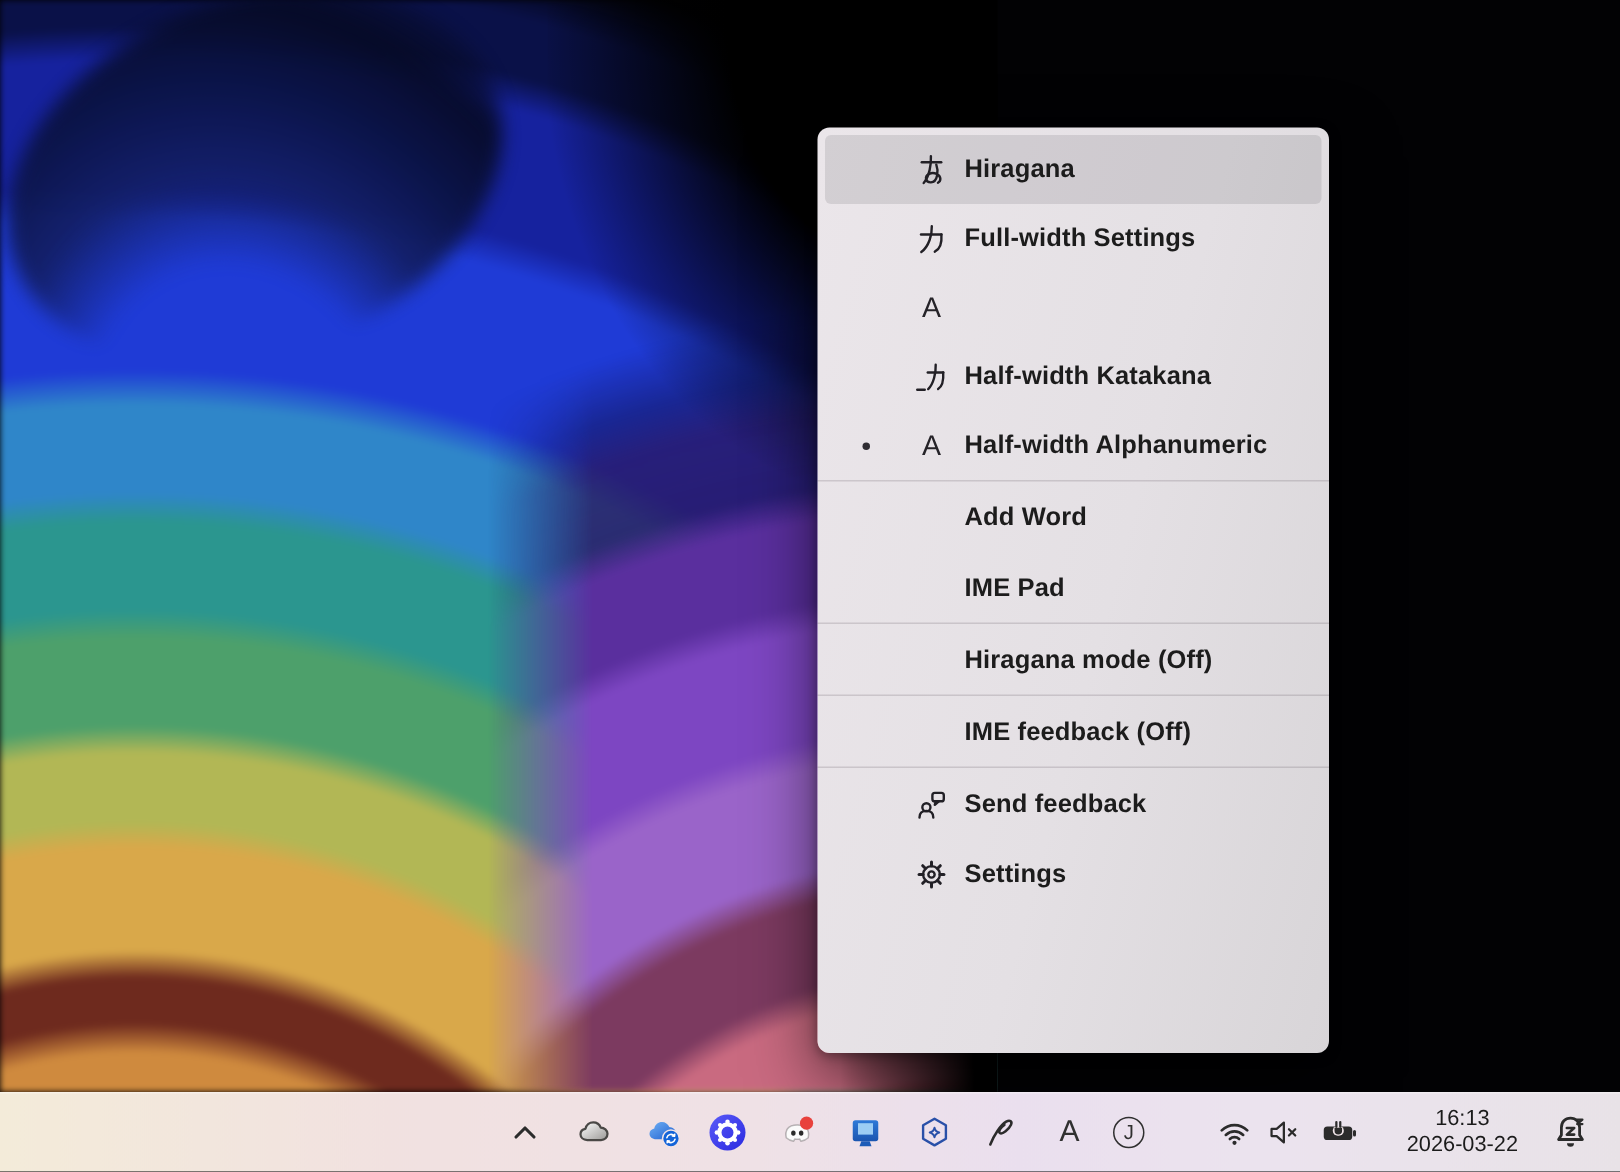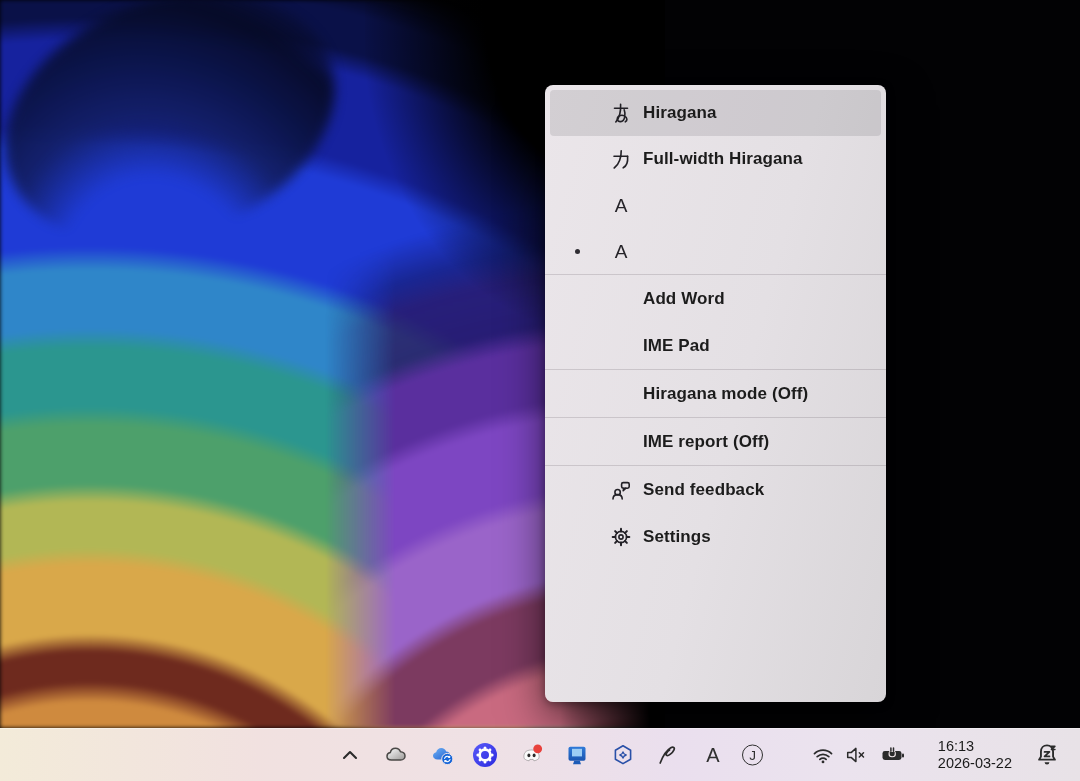--- a/index.html
+++ b/index.html
@@ -46,21 +46,21 @@
   .mg{stroke:#222026;stroke-width:1.6;fill:none;stroke-linecap:round;stroke-linejoin:round;}
 
   
   .taskbar{position:absolute;left:0;bottom:0;width:1080px;height:53px;
     background:linear-gradient(90deg,#f3ebd9 0%,#f1e1e0 24%,#efe1e5 45%,#eadfee 63%,#ebe3ee 78%,#e8e2e7 100%);
     border-top:1px solid rgba(255,255,255,.35);box-sizing:border-box;}
   .ti{position:absolute;top:50%;transform:translateY(-50%);display:flex;align-items:center;justify-content:center;cursor:default;}
   .tray-letter{font-size:20px;color:#303030;}
   .jbadge{width:21px;height:21px;border:1.7px solid #303030;border-radius:50%;display:flex;align-items:center;justify-content:center;
     font-size:13.5px;font-weight:500;color:#303030;box-sizing:border-box;padding-bottom:1px;}
-  .clock{position:absolute;right:68px;top:50%;transform:translateY(-50%);text-align:left;
+  .clock{position:absolute;right:68px;top:50%;transform:translateY(-50%);text-align:center;
     font-size:14.5px;line-height:17px;color:#1b1b1b;cursor:default;}
   .tg{stroke:#2b2b2b;fill:none;stroke-linecap:round;stroke-linejoin:round;}
 </style>
 </head>
 <body>
 
 <div class="desktop">
   <div class="wallpaper">
     <div class="wl layerA"></div>
     <div class="layerNavy"></div>
@@ -87,52 +87,66 @@
     <div class="mi">
       <span class="ic">
         <svg width="24" height="24" viewBox="0 0 24 24">
             <g class="mg">
           <path d="M5,9.3 H18.6"></path>
           <path d="M12.2,3.8 C12.4,9.5 10.3,17.3 5.2,21"></path>
           <path d="M18.6,9.3 C19,14.5 18,19 14.2,20.8"></path>
         </g>
           </svg>
       </span>
-      <span class="lbl">Full-width Hiragana</span>
+      <span class="lbl">Full-width Settings</span>
     </div>
 
     <div class="mi">
       <span class="ic icA">A</span>
     </div>
 
+    <div class="mi">
+      <span class="ic">
+        <svg width="24" height="24" viewBox="0 0 24 24">
+            <g class="mg">
+          <path d="M2.5,20.8 H7.5"></path>
+          <path d="M9.5,9.3 H19.8"></path>
+          <path d="M14.8,4.2 C15,9.5 13.4,17 9.8,20.4"></path>
+          <path d="M19.8,9.3 C20.1,14 19.3,18.6 16.4,20.4"></path>
+        </g>
+          </svg>
+      </span>
+      <span class="lbl">Half-width Katakana</span>
+    </div>
 
     <div class="mi">
       <span class="bullet"></span>
       <span class="ic icA">A</span>
+      <span class="lbl">Half-width Alphanumeric</span>
     </div>
 
     <div class="sep"></div>
 
     <div class="mi mi2">
       <span class="lbl">Add Word</span>
     </div>
     <div class="mi mi2">
       <span class="lbl">IME Pad</span>
     </div>
 
     <div class="sep"></div>
 
     <div class="mi mi2">
       <span class="lbl">Hiragana mode (Off)</span>
     </div>
 
     <div class="sep"></div>
 
     <div class="mi mi2">
-      <span class="lbl">IME report (Off)</span>
+      <span class="lbl">IME feedback (Off)</span>
     </div>
 
     <div class="sep"></div>
 
     <div class="mi mi2">
       <span class="ic">
         <svg width="24" height="24" viewBox="0 0 24 24">
             <g class="mg">
           <circle cx="8.6" cy="14.2" r="2.7"></circle>
           <path d="M4,21 C4,17.8 6.1,16.6 8.6,16.6 C11.1,16.6 13.2,17.8 13.2,21"></path>

